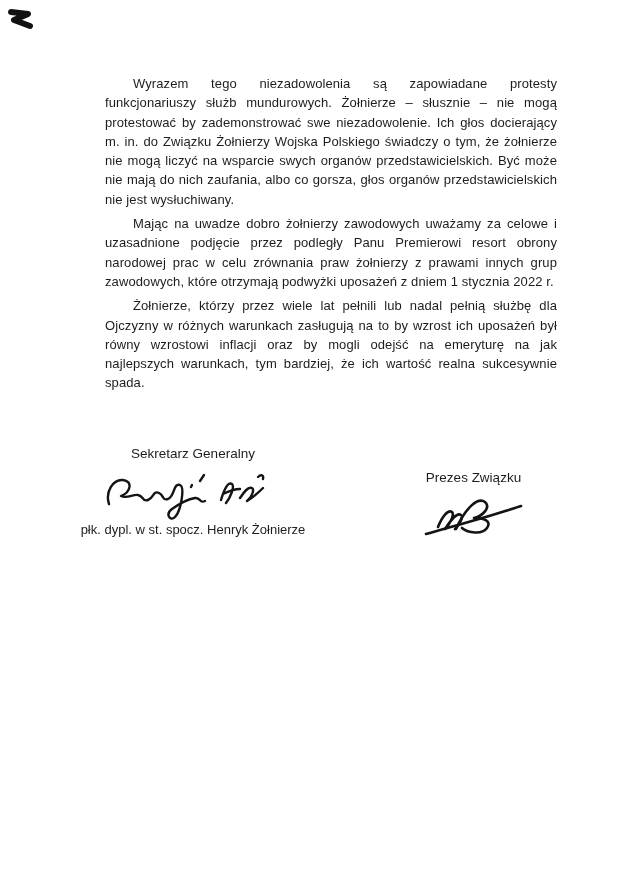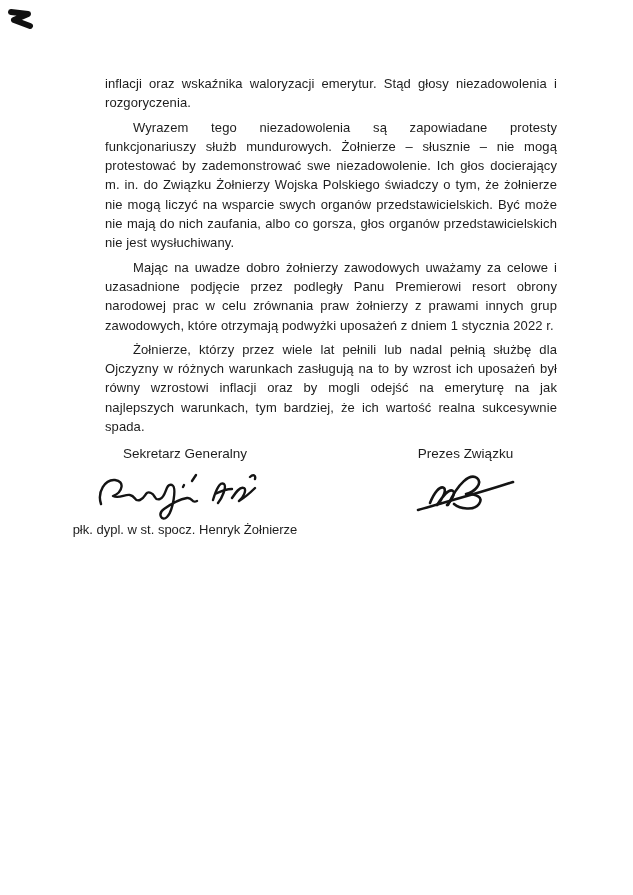--- a/index.html
+++ b/index.html
@@ -40,31 +40,31 @@
     font-family: "Liberation Serif", serif;
     font-style: italic;
     font-size: 15px;
     color: #2a2a2a;
     text-align: left;
     text-indent: 0;
   }
   .sig-row {
     position: absolute;
     top: 447px;
-    left: 0;
+    left: 8px;
     width: 528px;
     height: 110px;
   }
   .sig-col {
     position: absolute;
     top: 0;
     text-align: center;
   }
   .sig-col.left  { left: 60px;  width: 250px; }
-  .sig-col.right { left: 358px; width: 215px; }
+  .sig-col.right { left: 358px; width: 215px; margin-top: 24px; }
   .sig-title {
     font-size: 13.5px;
     line-height: 14px;
     color: #1d1d1d;
   }
   .sig-art {
     height: 58px;
     margin-top: 4px;
     display: flex;
     align-items: center;
@@ -81,21 +81,20 @@
 </head>
 <body>
 
 <div class="page">
 
   <svg class="corner-mark" viewBox="0 0 27 27">
     <path d="M3,7 L20,9 L6,15 L22,21" fill="none" stroke="#111111" stroke-width="6" stroke-linecap="round" stroke-linejoin="round"></path>
   </svg>
 
   <div class="content">
-    <p>inflacji oraz wskaźnika waloryzacji emerytur. Stąd głosy niezadowolenia i rozgoryczenia.</p>
     <p class="indent">Wyrazem tego niezadowolenia są zapowiadane protesty funkcjonariuszy służb mundurowych. Żołnierze – słusznie – nie mogą protestować by zademonstrować swe niezadowolenie. Ich głos docierający m. in. do Związku Żołnierzy Wojska Polskiego świadczy o tym, że żołnierze nie mogą liczyć na wsparcie swych organów przedstawicielskich. Być może nie mają do nich zaufania, albo co gorsza, głos organów przedstawicielskich nie jest wysłuchiwany.</p>
     <p class="indent">Mając na uwadze dobro żołnierzy zawodowych uważamy za celowe i uzasadnione podjęcie przez podległy Panu Premierowi resort obrony narodowej prac w celu zrównania praw żołnierzy z prawami innych grup zawodowych, które otrzymają podwyżki uposażeń z dniem 1 stycznia 2022 r.</p>
     <p class="indent">Żołnierze, którzy przez wiele lat pełnili lub nadal pełnią służbę dla Ojczyzny w różnych warunkach zasługują na to by wzrost ich uposażeń był równy wzrostowi inflacji oraz by mogli odejść na emeryturę na jak najlepszych warunkach, tym bardziej, że ich wartość realna sukcesywnie spada.</p>
   </div>
 
   <div class="sig-row">
 
     <div class="sig-col left">
       <div class="sig-title">Sekretarz Generalny</div>
       <div class="sig-art">

